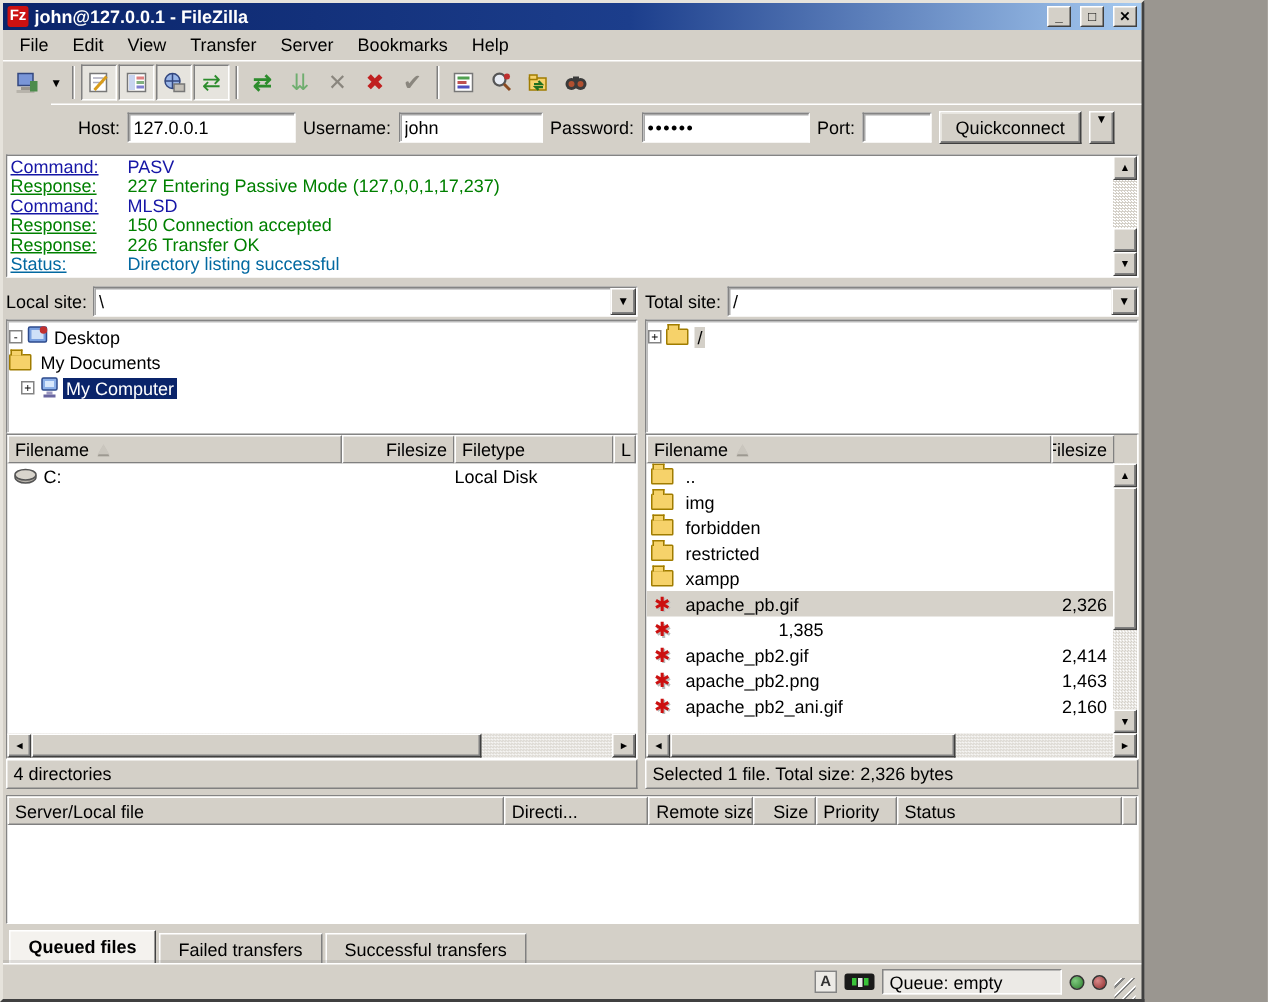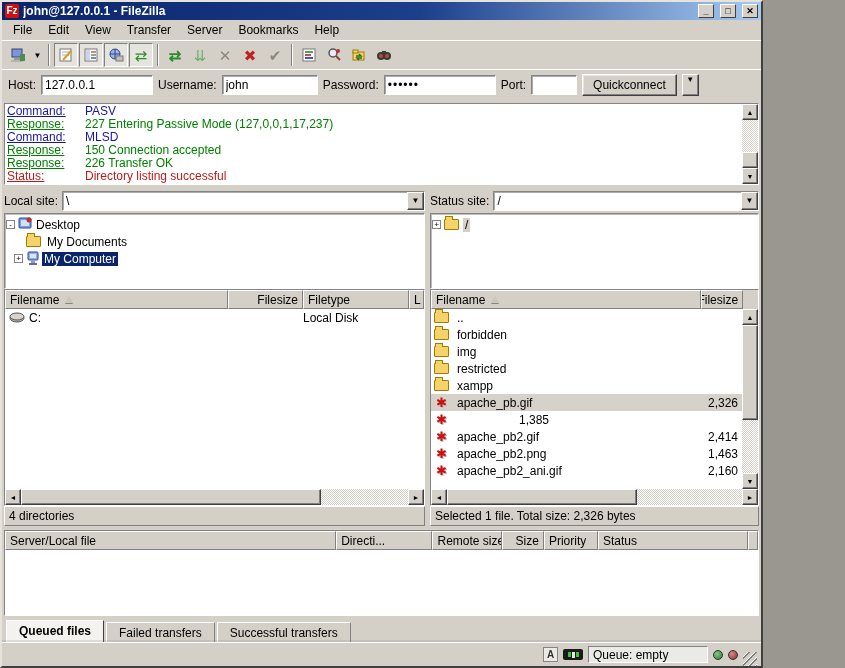--- a/index.html
+++ b/index.html
@@ -32,37 +32,37 @@
   .toolbar { height:29px; display:flex; align-items:center; padding:0 4px; gap:1px; flex:0 0 auto;
              border-top:1px solid #fff; }
   .tbtn { width:24px; height:24px; display:flex; align-items:center; justify-content:center; }
   .tbtn.pressed { background:#E6E4DE; border:1px solid; border-color:#808080 #FFFFFF #FFFFFF #808080; }
   .tbtn .g { font-size:15px; line-height:1; }
   .tsep { width:2px; height:22px; border-left:1px solid #808080; border-right:1px solid #fff; margin:0 3px; }
   .drop { width:13px; height:24px; display:flex; align-items:center; justify-content:center; font-size:8px; }
   .dis { color:#8a867e; }
 
   
-  .quickbar { height:31px; display:flex; align-items:center; padding:0 6px; gap:5px; flex:0 0 auto;
-              border-top:1px solid #fff; }
+  .quickbar { height:31px; display:flex; align-items:center; padding:0 18px; gap:5px; flex:0 0 auto;
+              border-top:1px solid #fff;margin-left:32px; }
   .quickbar label { white-space:nowrap; }
   .qinput { height:20px; padding:1px 3px; font:12px "Liberation Sans",sans-serif; outline:none; }
   .qc-btn { height:22px; padding:2px 10px; background:#D4D0C8; border:1px solid;
             border-color:#FFFFFF #404040 #404040 #FFFFFF; box-shadow: inset -1px -1px 0 #808080, inset 1px 1px 0 #E8E6E0;
             font:12px "Liberation Sans",sans-serif; }
   .qc-drop { height:22px; width:17px; background:#D4D0C8; border:1px solid;
              border-color:#FFFFFF #404040 #404040 #FFFFFF; box-shadow: inset -1px -1px 0 #808080;
              font-size:8px; text-align:center; }
 
   
   .logwrap { margin:3px 2px 2px 2px; height:82px; display:flex; flex:0 0 auto; }
   .log { flex:1; background:#fff; padding:1px 2px; overflow:hidden; }
   .logline { display:flex; line-height:13px; white-space:nowrap; }
   .logline .lab { width:78px; flex:0 0 auto;text-decoration:underline; }
-  .lc { color:#1616A6; } .lr { color:#008000; } .ls { color:#b91c1c; }
+  .lc { color:#1616A6; } .lr { color:#008000; } .ls { color:#0369a1; }
 
   
   .vscroll { width:16px; flex:0 0 auto; display:flex; flex-direction:column;
              background:#E9E7E2; background-image:repeating-conic-gradient(#ffffff 0% 25%, #d4d0c8 0% 50%);
              background-size:2px 2px; }
   .hscroll { height:16px; display:flex; background:#E9E7E2;
              background-image:repeating-conic-gradient(#ffffff 0% 25%, #d4d0c8 0% 50%); background-size:2px 2px; }
   .sbtn { width:16px; height:16px; flex:0 0 auto; background:#D4D0C8; border:1px solid;
           border-color:#FFFFFF #404040 #404040 #FFFFFF; box-shadow: inset -1px -1px 0 #808080;
           font-size:7px; display:flex; align-items:center; justify-content:center; }
@@ -340,21 +340,21 @@
           <span class="expander">-</span>
           <span>
               <svg width="16" height="15">
                 <rect x="1" y="1" width="12" height="10" rx="1" fill="#7aa0e0" stroke="#2c4a8c"></rect>
                 <rect x="3" y="3" width="8" height="6" fill="#cfe0f8"></rect>
                 <circle cx="11" cy="3" r="2.5" fill="#c03030"></circle>
               </svg>
             </span>
           <span class="tlabel">Desktop</span>
         </div>
-        <div class="trow" style="padding-left:20px">
+        <div class="trow" style="">
           <span class="ifolder"></span>
           <span class="tlabel">My Documents</span>
         </div>
         <div class="trow" style="padding-left:8px">
           <span class="expander">+</span>
           <span>
               <svg width="16" height="15">
                 <rect x="2" y="1" width="10" height="8" rx="1" fill="#8cb0e8" stroke="#2c4a8c"></rect>
                 <rect x="4" y="3" width="6" height="4" fill="#d8e8fc"></rect>
                 <rect x="5" y="10" width="4" height="2" fill="#9a96c0"></rect>
@@ -401,21 +401,21 @@
           <div class="sbtn">►</div>
         </div>
       </div>
       <div class="statusstrip">4 directories</div>
     </div>
 
     <div class="splitter"></div>
 
     <div class="pane pane-right">
       <div class="siterow">
-        <span>Status site:</span>
+        <span>Total site:</span>
         <div class="combo field">
           <span class="cval">/</span>
           <span class="cbtn">▼</span>
         </div>
       </div>
       <div class="treebox white-sunken">
         <div class="trow">
           <span class="expander">+</span>
           <span class="ifolder"></span>
           <span class="tlabel tsel-inactive">/</span>
@@ -436,27 +436,27 @@
           <div class="lbody">
             <div class="lrow">
                 <span style="width:3px"></span>
                 <span class="ifolder"></span>
                 <span class="cell" style="flex:1">..</span>
                 <span class="cell num" style="width:100px"></span>
               </div>
             <div class="lrow">
                 <span style="width:3px"></span>
                 <span class="ifolder"></span>
+                <span class="cell" style="flex:1">img</span>
+                <span class="cell num" style="width:100px"></span>
+              </div>
+            <div class="lrow">
+                <span style="width:3px"></span>
+                <span class="ifolder"></span>
                 <span class="cell" style="flex:1">forbidden</span>
-                <span class="cell num" style="width:100px"></span>
-              </div>
-            <div class="lrow">
-                <span style="width:3px"></span>
-                <span class="ifolder"></span>
-                <span class="cell" style="flex:1">img</span>
                 <span class="cell num" style="width:100px"></span>
               </div>
             <div class="lrow">
                 <span style="width:3px"></span>
                 <span class="ifolder"></span>
                 <span class="cell" style="flex:1">restricted</span>
                 <span class="cell num" style="width:100px"></span>
               </div>
             <div class="lrow">
                 <span style="width:3px"></span>

